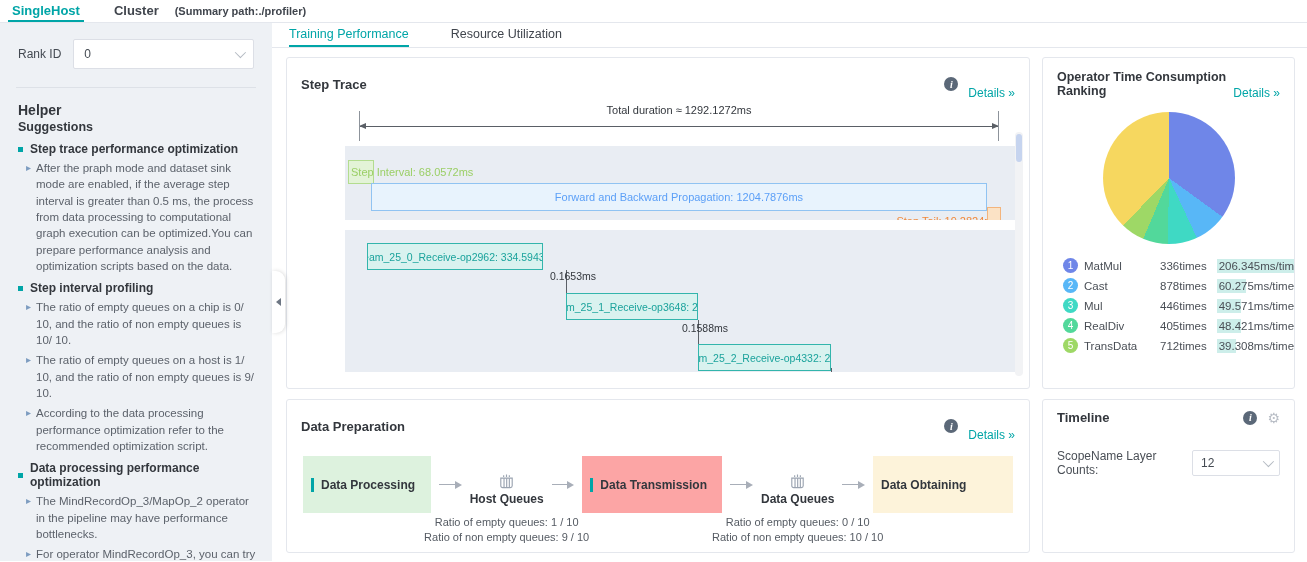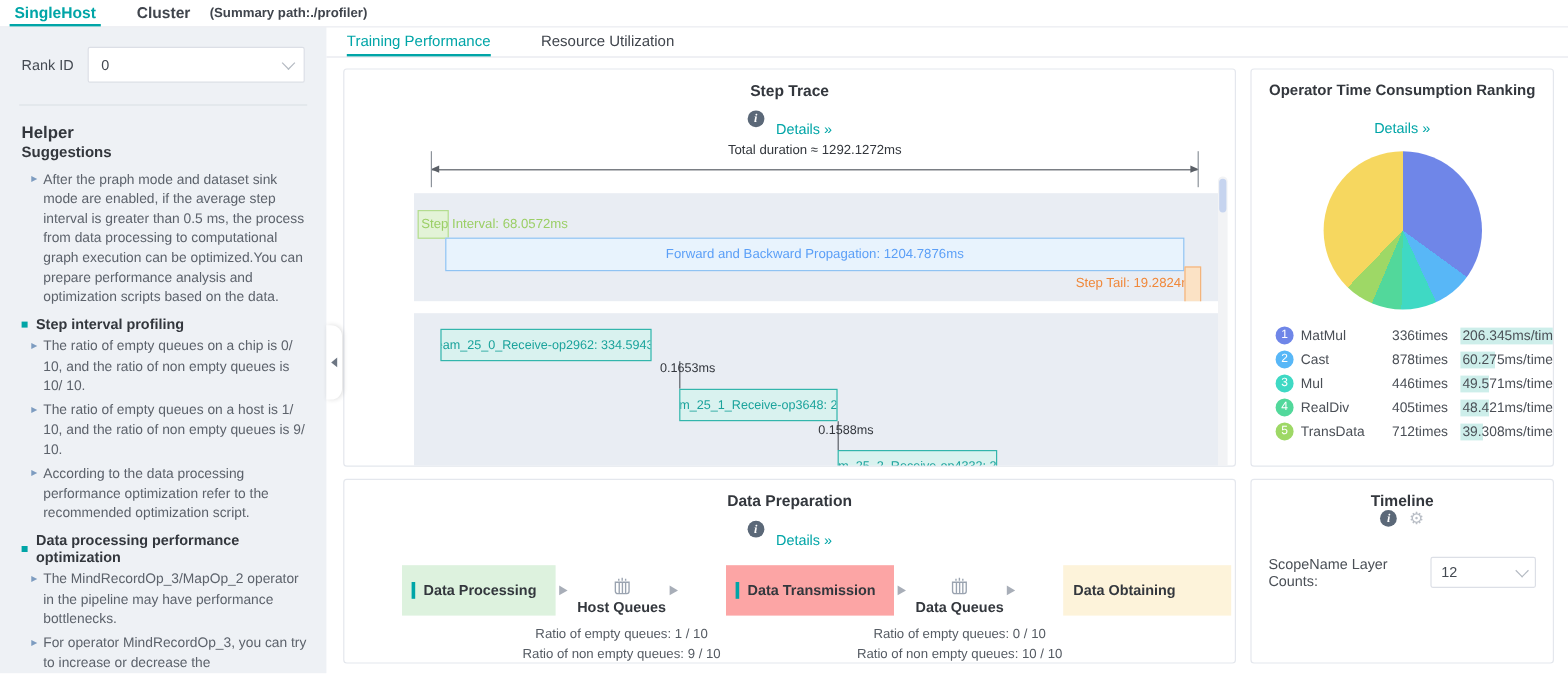--- a/index.html
+++ b/index.html
@@ -34,40 +34,40 @@
   .tri-left { width:0; height:0; border-top:4px solid transparent; border-bottom:4px solid transparent; border-right:5px solid #6d7683; }
 
   
   .tabs { height:25px; border-bottom:1px solid #e4e7ed; display:flex; gap:42px; padding-left:17px; align-items:flex-end; background:#fff; }
   .tab { font-size:12.5px; color:#40454d; padding-bottom:6px; cursor:pointer; }
   .tab.active { color:#00a5a7; border-bottom:2px solid #00a5a7; padding-bottom:4px; }
 
   
   .content { flex:1; display:grid; grid-template-columns:1fr 253px; grid-template-rows:332px 1fr; gap:10px 12px; padding:9px 12px 8px 14px; }
   .card { background:#fff; border:1px solid #e4e7ed; border-radius:3px; padding:10px 14px; position:relative; overflow:hidden; }
-  .card-head { display:flex; justify-content:space-between; align-items:center;flex-direction:column; }
+  .card-head { display:flex; justify-content:space-between; align-items:center; }
   .card-title { font-weight:bold; font-size:13px; color:#33373d; }
   .head-right { display:flex; align-items:center; gap:10px; }
   .info-icon { width:14px; height:14px; border-radius:50%; background:#5b6878; color:#fff; font:italic bold 10px "Liberation Serif",serif; display:inline-flex; align-items:center; justify-content:center; cursor:pointer; }
   .details { color:#00a5a7; font-size:12px; cursor:pointer; text-decoration:none; white-space:nowrap;margin-top:18px; }
   .gear-icon { color:#b9bec6; font-size:14px; cursor:pointer; line-height:1; }
 
   
   .st-chart { position:relative; margin-top:4px;padding-left:44px; }
   .st-scroll { position:absolute; right:-8px; top:28px; bottom:-4px; width:8px; background:#f2f3f5; border-radius:4px; }
   .st-thumb { position:absolute; top:2px; left:1px; width:6px; height:28px; background:#c6d4ef; border-radius:3px; }
   .dur { position:relative; height:36px; margin:2px 16px 6px 14px; }
   .dur-label { text-align:center; font-size:11px; color:#33373d; }
   .dur-line { position:absolute; left:1px; right:1px; top:22px; border-top:1px solid #5a5f66; }
   .dur-line::before { content:''; position:absolute; left:-1px; top:-4px; border-right:7px solid #5a5f66; border-top:3.5px solid transparent; border-bottom:3.5px solid transparent; }
   .dur-line::after { content:''; position:absolute; right:-1px; top:-4px; border-left:7px solid #5a5f66; border-top:3.5px solid transparent; border-bottom:3.5px solid transparent; }
   .dur-tick { position:absolute; top:7px; height:30px; border-left:1px solid #8d939b; }
   .dur-tick.l { left:0; } .dur-tick.r { right:0; }
   .band { background:#e9edf3; position:relative; overflow:hidden; }
-  .band1 { height:90px; }
+  .band1 { height:74px; }
   .band2 { height:142px; margin-top:10px; }
   .si-box { position:absolute; left:3px; top:14px; width:26px; height:24px; background:#e3f3d7; border:1px solid #b3dc8f; }
   .si-label { position:absolute; left:6px; top:20px; font-size:11px; color:#9bcf66; white-space:nowrap; }
   .fb-box { position:absolute; left:26px; right:28px; top:37px; height:28px; background:#e8f3fd; border:1px solid #90c3f2; display:flex; align-items:center; justify-content:center; font-size:11px; color:#5b9ff7; }
   .tail-box { position:absolute; right:14px; top:61px; width:14px; height:31px; background:#fbe2c5; border:1px solid #f3b47c; }
   .tail-label { position:absolute; right:16px; top:69px; font-size:11px; color:#f0883a; white-space:nowrap; }
   .stream { position:absolute; height:27px; background:#d9f2ef; border:1px solid #33b5ac; color:#1ba39c; font-size:10.5px; display:flex; align-items:center; justify-content:center; white-space:nowrap; overflow:hidden; padding:0 3px; }
   .stream.s1 { left:22px;  top:13px;  width:176px; }
   .stream.s2 { left:221px; top:63px;  width:132px; }
   .stream.s3 { left:353px; top:114px; width:133px; }
@@ -81,21 +81,21 @@
 
   
   .pie { width:132px; height:132px; border-radius:50%; margin:12px auto 14px auto; }
   .lg-row { display:grid; grid-template-columns:17px 72px 1fr 100px; align-items:center; gap:4px; margin:0 2px 5px 6px; font-size:11.5px; color:#4a4f56; }
   .lg-rank { width:15px; height:15px; border-radius:50%; color:#fff; font-size:10px; display:flex; align-items:center; justify-content:center; }
   .lg-times { text-align:right; padding-right:6px; white-space:nowrap; }
   .lg-avg { white-space:nowrap; padding:1px 2px; }
 
   
   .dp-flow { display:flex; align-items:center; margin:14px 2px 0 2px; }
-  .dp-box { height:42px; display:flex; align-items:center; padding:0 10px 0 8px; font-weight:bold; font-size:12px; color:#33373d; flex:none; white-space:nowrap;margin-left:32px; }
+  .dp-box { height:57px; display:flex; align-items:center; padding:0 10px 0 8px; font-weight:bold; font-size:12px; color:#33373d; flex:none; white-space:nowrap; }
   .dp-box .accent { width:3px; height:14px; background:#00a5a7; margin-right:7px; flex:none; }
   .dp-box.green  { background:#ddf2de; width:128px; }
   .dp-box.blue   { background:#fca5a5; width:140px; }
   .dp-box.yellow { background:#fdf3da; width:140px; }
   .dp-arrow { flex:1; height:0; border-top:1.5px solid #a8aeb8; position:relative; margin:0 10px 0 8px; }
   .dp-arrow::after { content:''; position:absolute; right:-2px; top:-4.5px; border-left:7px solid #a8aeb8; border-top:4px solid transparent; border-bottom:4px solid transparent; }
   .dp-queue { display:flex; flex-direction:column; align-items:center; gap:1px; position:relative; flex:none; margin-top:8px; }
   .q-label { font-weight:bold; font-size:12px; color:#33373d; white-space:nowrap; }
   .ratios { position:absolute; top:100%; margin-top:9px; left:50%; transform:translateX(-50%); width:236px; text-align:center; font-size:11px; color:#555b63; line-height:1.45; }
 
@@ -120,20 +120,24 @@
       <div class="select">
         <span>0</span>
         <span class="chev"></span>
       </div>
     </div>
     <div class="divider"></div>
     <div class="helper-title">Helper</div>
     <div class="suggestions-title">Suggestions</div>
     <div id="suggestions">
         <div class="sg-sec">
+          <div class="sg-title">
+            <span class="sq"></span>
+            <span>Step trace performance optimization</span>
+          </div>
           <div class="sg-item">
             <span class="tri">▸</span>
             <span>After the praph mode and dataset sink mode are enabled, if the average step interval is greater than 0.5 ms, the process from data processing to computational graph execution can be optimized.You can prepare performance analysis and optimization scripts based on the data.</span>
           </div>
         </div>
         <div class="sg-sec">
           <div class="sg-title">
             <span class="sq"></span>
             <span>Step interval profiling</span>
           </div>

